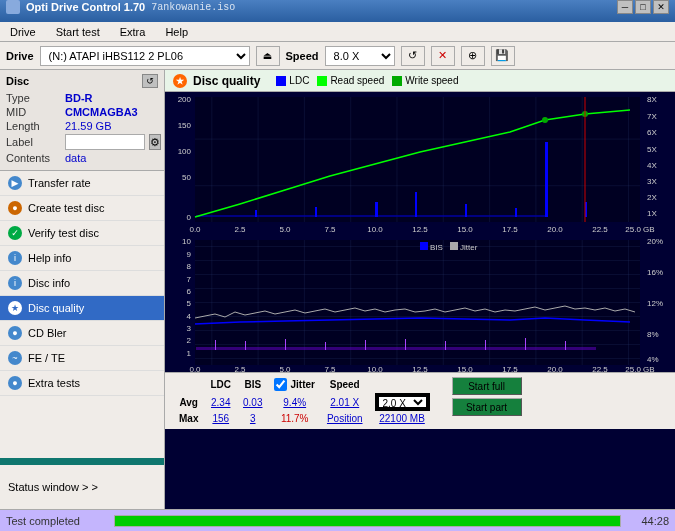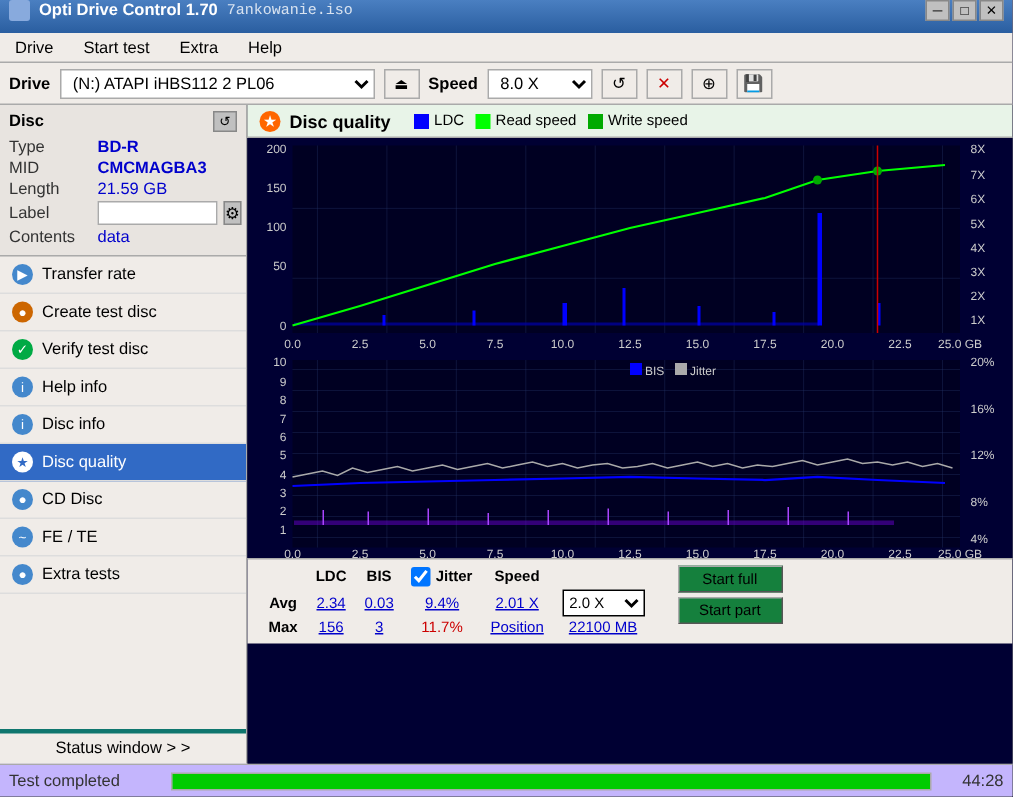--- a/index.html
+++ b/index.html
@@ -219,21 +219,21 @@
     .stats-val-blue { color: #0000cc; text-decoration: underline; }
     .stats-val-red { color: #cc0000; }
     .checkbox-row { display: flex; align-items: center; gap: 3px; font-size: 10px; font-weight: bold; }
     .stats-buttons { display: flex; flex-direction: column; gap: 3px; }
     .stat-btn {
       width: 70px; height: 18px; background: #15803d;
       border: 1px outset #aaa; cursor: pointer;
       font-size: 10px; display: flex; align-items: center; justify-content: center;
     }
     .speed-select-small {
-      width: 55px; height: 18px; border: 1px solid #000000;
+      width: 55px; height: 18px; border: 4px solid #000000;
       font-size: 10px; background: white;
     }
   </style>
 </head>
 <body>
 
 <div class="title-bar">
   <div class="title-bar-left">
     <div class="title-bar-icon"></div>
     <span class="title-bar-title">Opti Drive Control 1.70</span>
@@ -321,33 +321,33 @@
       <div class="nav-item">
         <div class="nav-icon nav-icon-blue">i</div>
         <span>Disc info</span>
       </div>
       <div class="nav-item active">
         <div class="nav-icon nav-icon-active">★</div>
         <span>Disc quality</span>
       </div>
       <div class="nav-item">
         <div class="nav-icon nav-icon-blue">●</div>
-        <span>CD Disc</span>
+        <span>CD Bler</span>
       </div>
       <div class="nav-item">
         <div class="nav-icon nav-icon-blue">~</div>
         <span>FE / TE</span>
       </div>
       <div class="nav-item">
         <div class="nav-icon nav-icon-blue">●</div>
         <span>Extra tests</span>
       </div>
     </div>
 
-    <div style="margin-top: auto; border-top: 3px solid #0f766e; padding: 4px 8px; display:flex; align-items:center; gap:4px; cursor:pointer;justify-content:center;">
+    <div style="margin-top: auto; border-top: 7px solid #0f766e; padding: 16px 8px; display:flex; align-items:center; gap:4px; cursor:pointer;">
       <span>Status window &gt; &gt;</span>
     </div>
   </div>
 
   <div class="content-area">
 
     <div class="quality-header">
       <div class="quality-icon">★</div>
       <span class="quality-title">Disc quality</span>
       <div class="legend">

